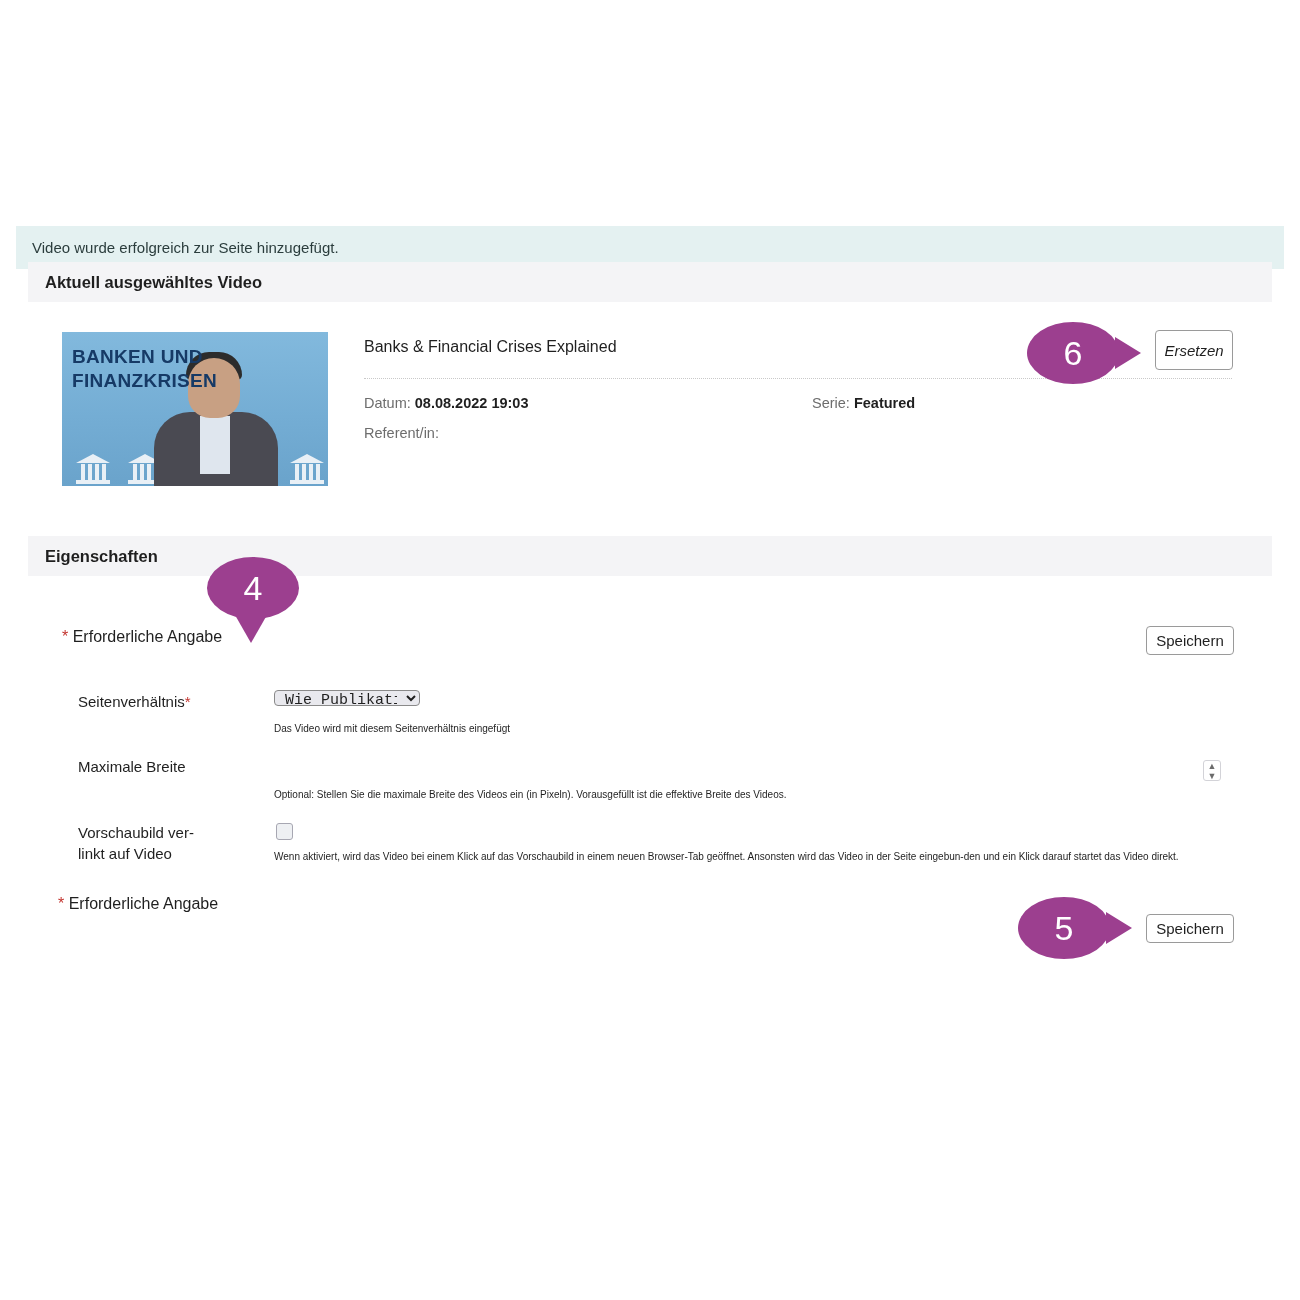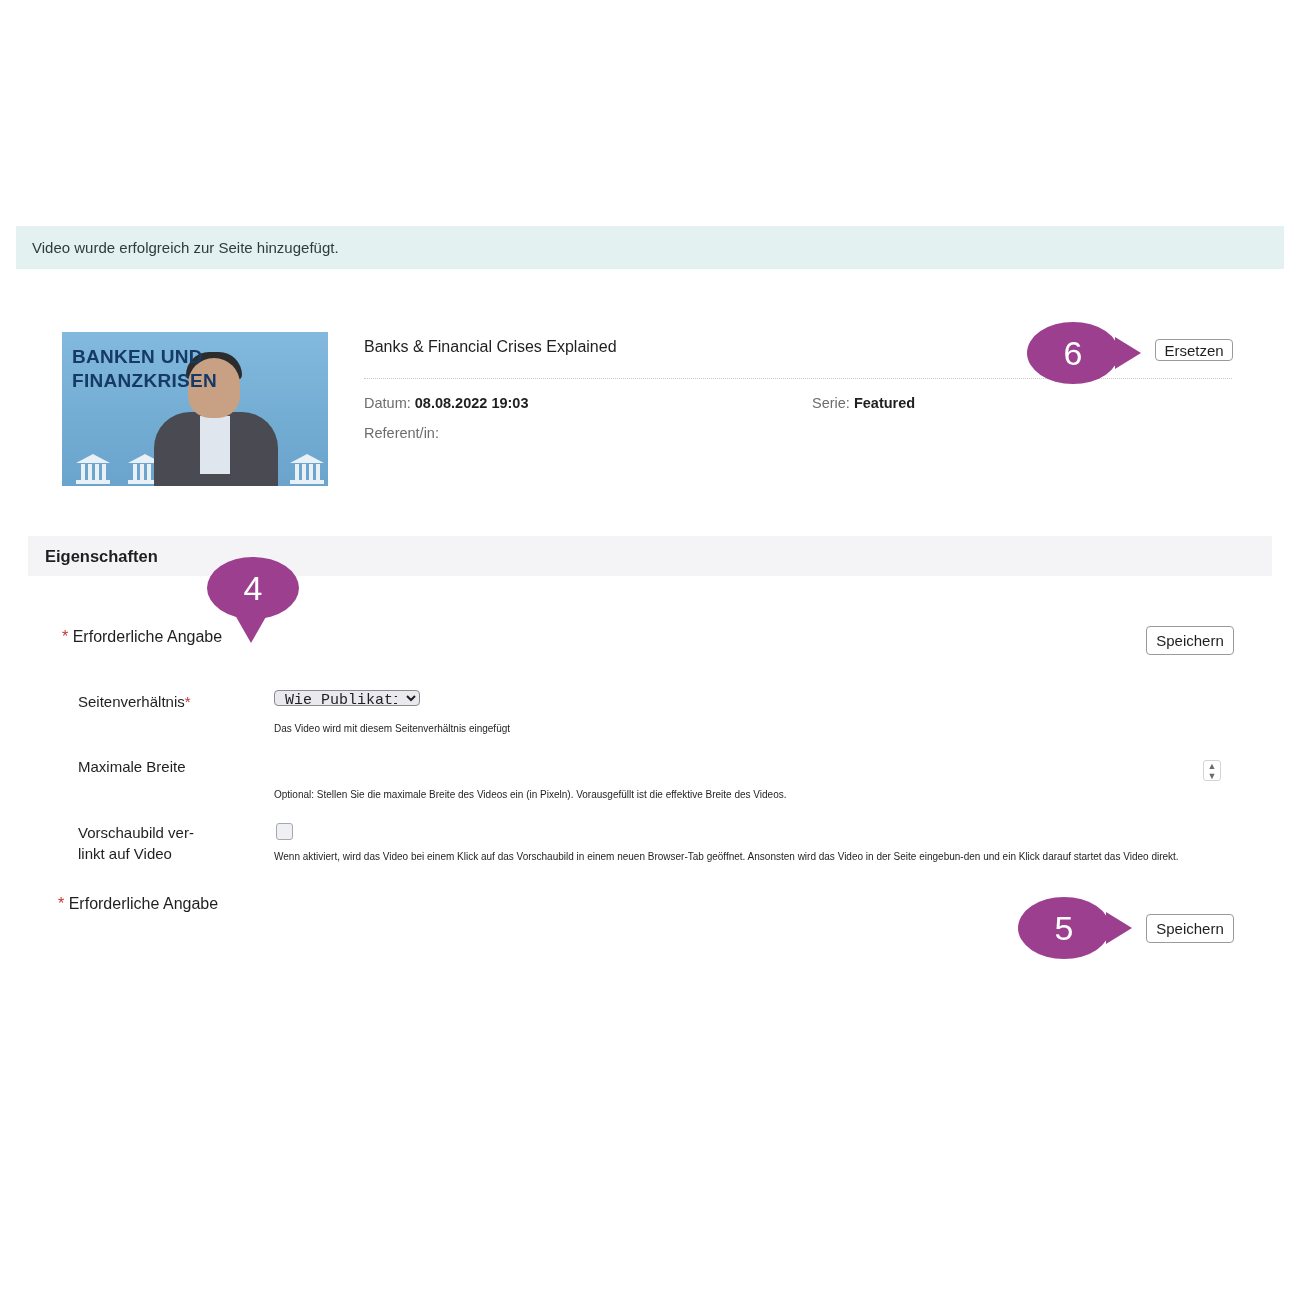--- a/index.html
+++ b/index.html
@@ -201,21 +201,21 @@
     border: 1px solid #9a9a9a;
     border-radius: 4px;
     font-size: 15px;
     color: #1f1f1f;
     font-family: "Liberation Sans", sans-serif;
     cursor: pointer;
     display: flex;
     align-items: center;
     justify-content: center;
   }
-  #btn-ersetzen { left: 1155px; top: 339px; width: 78px; height: 22px; }
+  #btn-ersetzen { left: 1155px; top: 330px; width: 78px; height: 40px; font-style: italic; }
   #btn-speichern-top { left: 1146px; top: 626px; width: 88px; height: 29px; }
   #btn-speichern-bottom { left: 1146px; top: 914px; width: 88px; height: 29px; }
 
   
   .req-note {
     position: absolute;
     font-size: 16px;
     color: #1f1f1f;
   }
   .req-note .star { color: #c3342f; }
@@ -339,20 +339,23 @@
 </head>
 <body>
 
 <div id="page">
 
 
   <div class="alert">
     <span>Video wurde erfolgreich zur Seite hinzugefügt.</span>
   </div>
 
+  <div class="section-bar" id="bar-video">
+    <span>Aktuell ausgewähltes Video</span>
+  </div>
 
   <div class="thumb">
     <div class="sky"></div>
     <div class="bank b1">
       <div class="roof"></div>
       <i style="left:5px"></i>
         <i style="left:12px"></i>
         <i style="left:19px"></i>
         <i style="left:26px"></i>
       <div class="base"></div>

